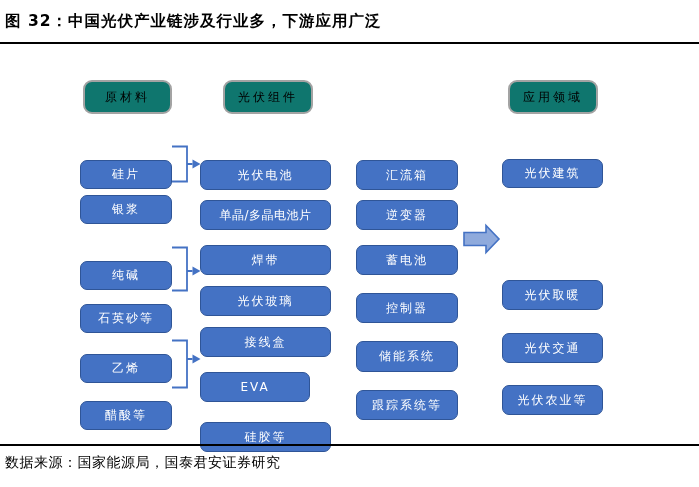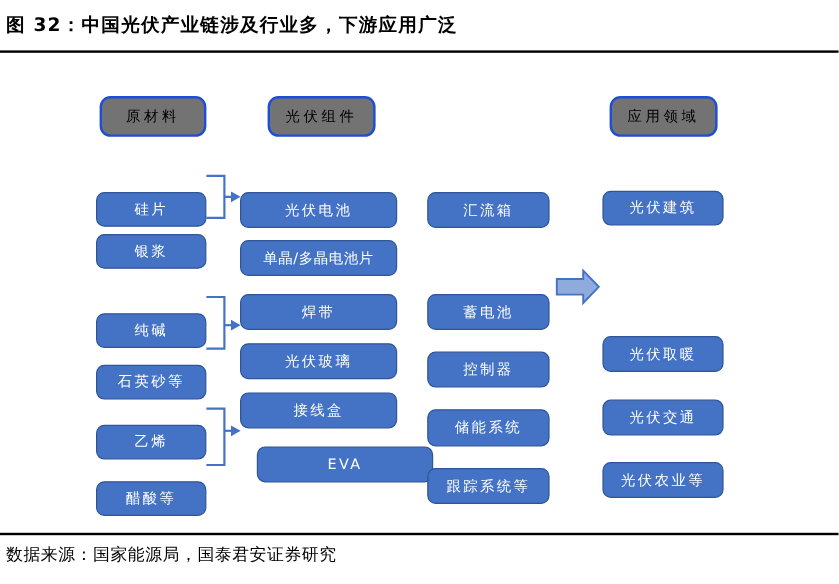--- a/index.html
+++ b/index.html
@@ -10,21 +10,21 @@
   }
   .title{
     position:absolute;left:5px;top:11px;font-size:15.5px;font-weight:700;color:#000;
     letter-spacing:1px;white-space:nowrap;
   }
   .rule{position:absolute;left:0;width:699px;background:#000;}
   .rule.top{top:42px;height:2px;}
   .rule.bottom{top:444px;height:2px;}
   .source{position:absolute;left:5px;top:454px;font-size:14px;color:#000;letter-spacing:0.5px;white-space:nowrap;}
   .hdr{
-    position:absolute;box-sizing:border-box;background:#737373;border:2px solid #1d4ed8;border-radius:9px;
+    position:absolute;box-sizing:border-box;background:#0f766e;border:2px solid #a3a3a3;border-radius:9px;
     display:flex;align-items:center;justify-content:center;
     font-size:12px;color:#000;letter-spacing:3px;white-space:nowrap;
   }
   .node{
     position:absolute;box-sizing:border-box;background:#4472C4;border:1.5px solid #2F5597;border-radius:7px;
     display:flex;align-items:center;justify-content:center;
     font-size:12px;color:#fff;letter-spacing:2px;white-space:nowrap;margin-top:28px;
   }
   .node.tight{letter-spacing:0.5px;}
   svg.connectors{position:absolute;left:0;top:0;pointer-events:none;}
@@ -68,23 +68,25 @@
   <div class="node" style="left:80px;top:233px;width:92px;height:29px">纯碱</div>
   <div class="node" style="left:80px;top:276px;width:92px;height:29px">石英砂等</div>
   <div class="node" style="left:80px;top:326px;width:92px;height:29px">乙烯</div>
   <div class="node" style="left:80px;top:373px;width:92px;height:29px">醋酸等</div>
 
   <div class="node" style="left:200px;top:132px;width:131px;height:30px">光伏电池</div>
   <div class="node tight" style="left:200px;top:172px;width:131px;height:30px">单晶/多晶电池片</div>
   <div class="node" style="left:200px;top:217px;width:131px;height:30px">焊带</div>
   <div class="node" style="left:200px;top:258px;width:131px;height:30px">光伏玻璃</div>
   <div class="node" style="left:200px;top:299px;width:131px;height:30px">接线盒</div>
-  <div class="node" style="left:214px;top:344px;width:147px;height:30px">EVA</div>
+  <div class="node" style="left:200px;top:344px;width:110px;height:30px">EVA</div>
+  <div class="node" style="left:200px;top:394px;width:131px;height:30px">硅胶等</div>
 
   <div class="node" style="left:356px;top:132px;width:102px;height:30px">汇流箱</div>
+  <div class="node" style="left:356px;top:172px;width:102px;height:30px">逆变器</div>
   <div class="node" style="left:356px;top:217px;width:102px;height:30px">蓄电池</div>
   <div class="node" style="left:356px;top:265px;width:102px;height:30px">控制器</div>
   <div class="node" style="left:356px;top:313px;width:102px;height:31px">储能系统</div>
   <div class="node" style="left:356px;top:362px;width:102px;height:30px">跟踪系统等</div>
 
   <div class="node" style="left:502px;top:131px;width:101px;height:29px">光伏建筑</div>
   <div class="node" style="left:502px;top:252px;width:101px;height:30px">光伏取暖</div>
   <div class="node" style="left:502px;top:305px;width:101px;height:30px">光伏交通</div>
   <div class="node" style="left:502px;top:357px;width:101px;height:30px">光伏农业等</div>
 

